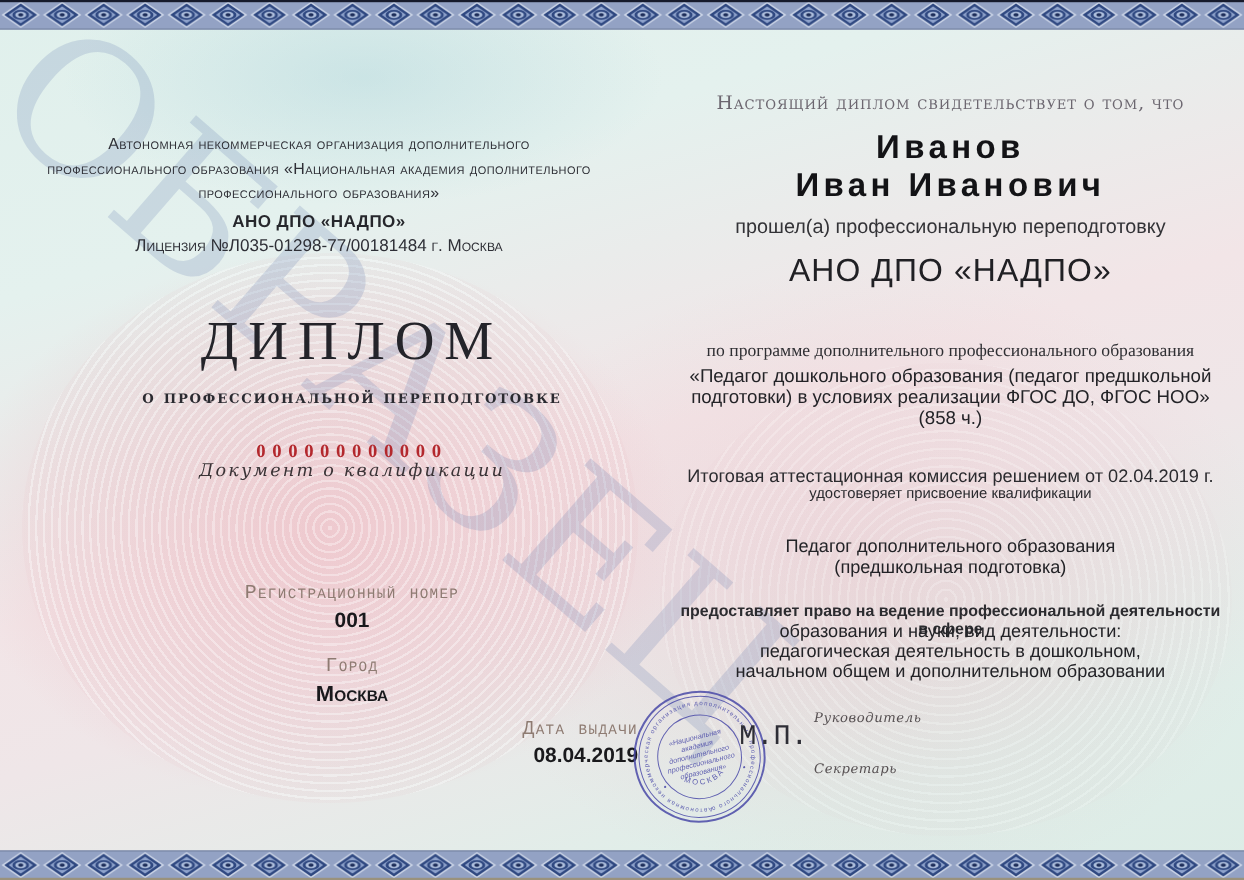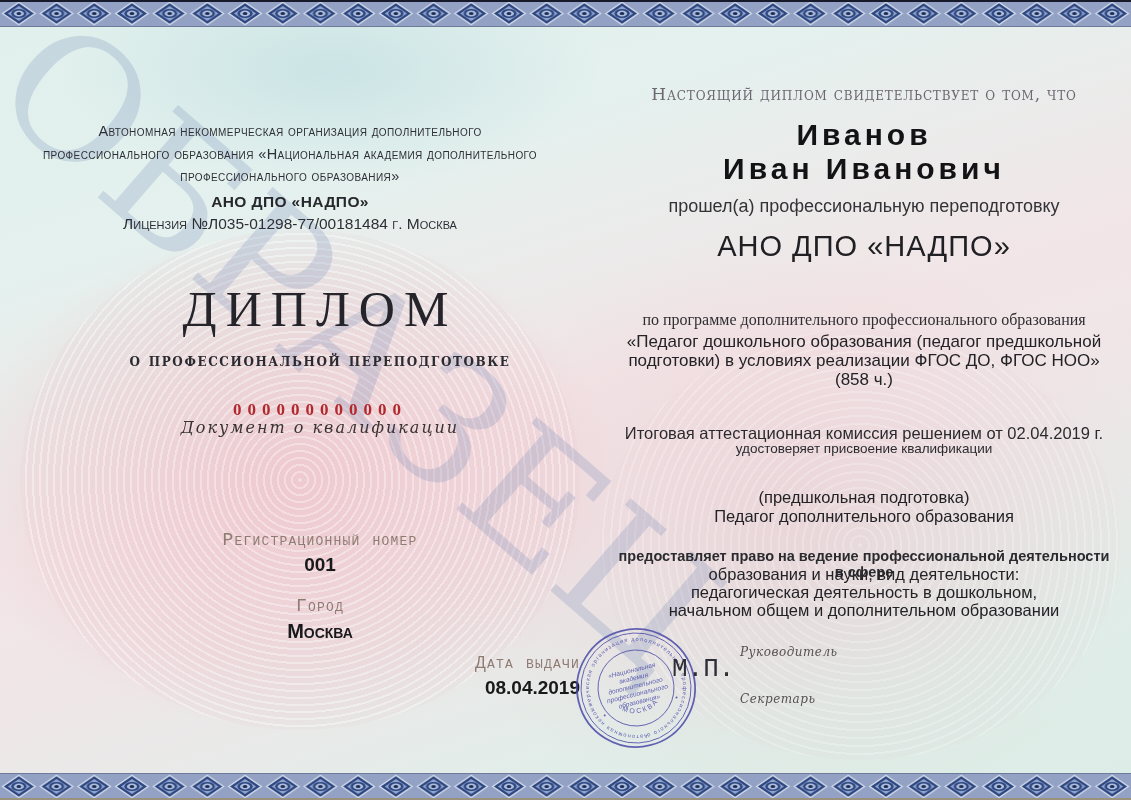--- a/index.html
+++ b/index.html
@@ -199,22 +199,22 @@
   <div class="rcol program-label" style="top:311px;">по программе дополнительного профессионального образования</div>
   <div class="rcol program-name" style="top:329px;">
     <div>«Педагог дошкольного образования (педагог предшкольной</div>
     <div>подготовки) в условиях реализации ФГОС ДО, ФГОС НОО» (858 ч.)</div>
   </div>
 
   <div class="rcol commission" style="top:424px;">Итоговая аттестационная комиссия решением от 02.04.2019 г.</div>
   <div class="rcol certifies" style="top:441px;">удостоверяет присвоение квалификации</div>
 
   <div class="rcol qual" style="top:488px;">
+    <div>Педагог дополнительного образования</div>
     <div>(предшкольная подготовка)</div>
-    <div>Педагог дополнительного образования</div>
   </div>
 
   <div class="rcol rights-intro" style="top:548px;text-align:center;">предоставляет право на ведение профессиональной деятельности в сфере</div>
   <div class="rcol rights" style="top:565px;">
     <div>образования и науки, вид деятельности:</div>
     <div>педагогическая деятельность в дошкольном,</div>
     <div>начальном общем и дополнительном образовании</div>
   </div>
 
   <div class="stamp-wrap">

